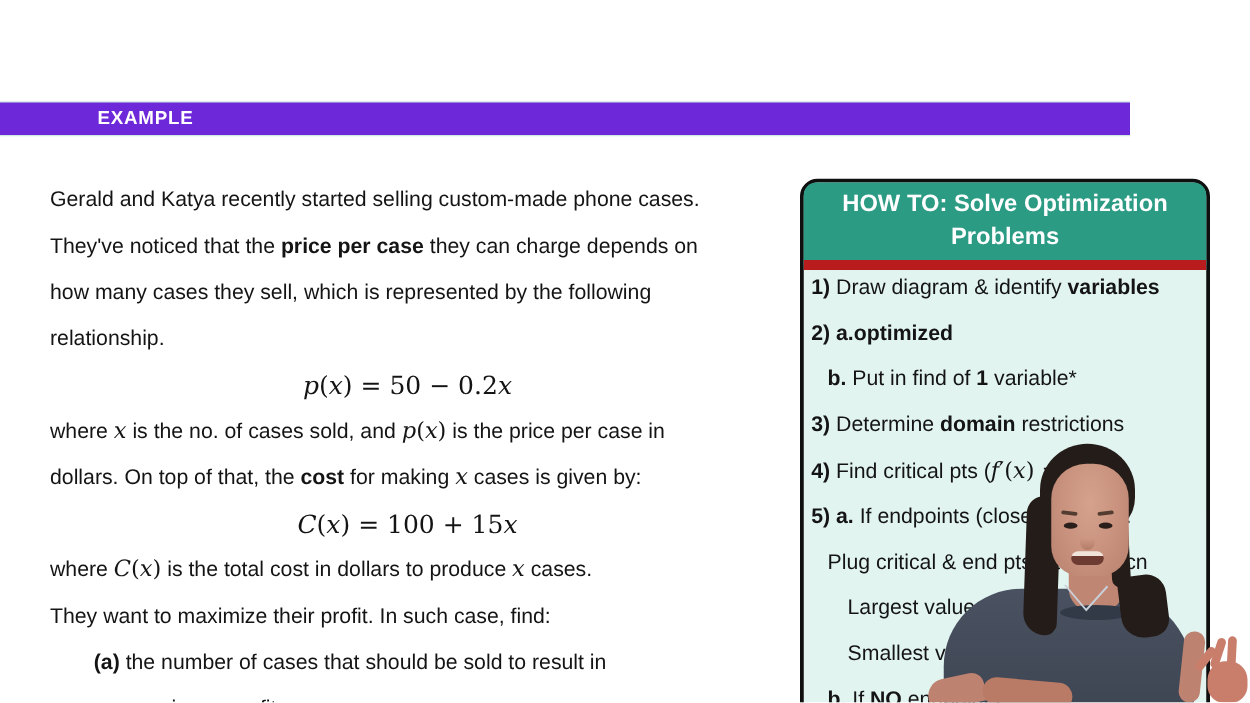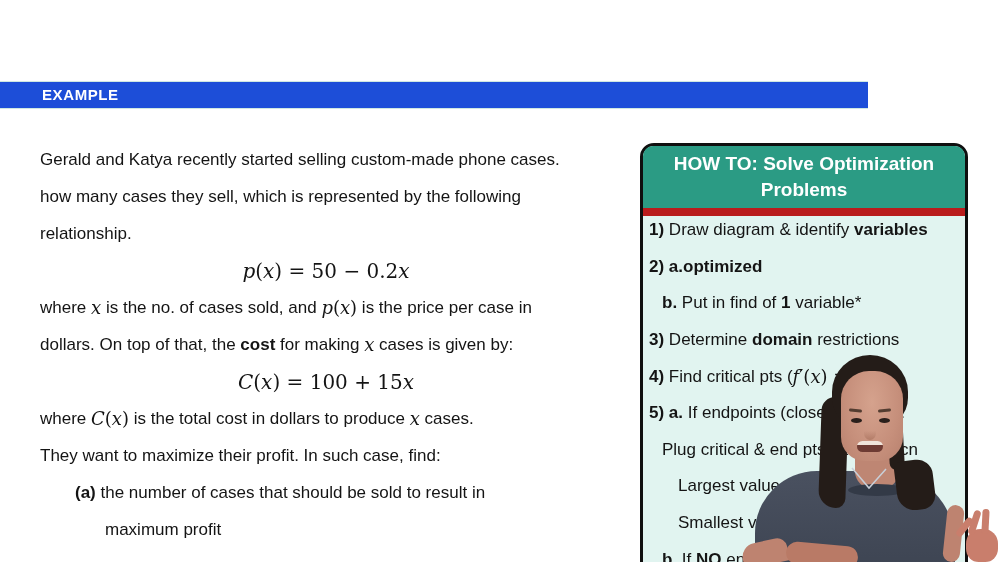--- a/index.html
+++ b/index.html
@@ -2,22 +2,22 @@
 <html><head>
 <meta charset="utf-8">
 <style>
   html,body{margin:0;padding:0;background:#ffffff;}
   .page{position:relative;width:1000px;height:562px;background:#ffffff;overflow:hidden;
         font-family:"Liberation Sans",sans-serif;color:#141414;}
 
   
   .lesson-title{position:absolute;left:29px;top:26px;font-size:19px;font-weight:bold;
         text-decoration:underline;letter-spacing:.2px;}
-  .banner{position:absolute;left:0;top:82px;width:868px;height:26px;background:#1d4ed8;
-        box-shadow:0 -1px 0 #cfe8e1,0 1px 0 #cfe8e1;}
+  .banner{position:absolute;left:0;top:82px;width:868px;height:26px;background:#6d28d9;
+        box-shadow:0 -1px 0 #cfe8e1,0 1px 0 #cfe8e1;padding-left:36px;}
   .banner-label{margin-left:42px;line-height:26px;color:#fff;font-weight:bold;
         font-size:15px;letter-spacing:.6px;}
 
   
   .problem{position:absolute;left:40px;top:141px;width:572px;}
   .pline{height:37px;display:flex;align-items:center;font-size:17px;white-space:pre;}
   .pline.center{justify-content:center;}
   .pline.ind1{padding-left:35px;}
   .pline.ind2{padding-left:65px;}
   .seg{white-space:pre;}
@@ -82,20 +82,21 @@
 
 <div class="page">
 
 
   <div class="banner">
     <div class="banner-label">EXAMPLE</div>
   </div>
 
   <div class="problem" id="problem-lines">
       <div class="pline"><span class="seg">Gerald and Katya recently started selling custom-made phone cases.</span></div>
+      <div class="pline"><span class="seg">They've noticed that the </span><span class="seg seg-b">price per case</span><span class="seg"> they can charge depends on</span></div>
       <div class="pline"><span class="seg">how many cases they sell, which is represented by the following</span></div>
       <div class="pline"><span class="seg">relationship.</span></div>
       <div class="pline center math"><span class="seg seg-m">p</span><span class="seg seg-f">(</span><span class="seg seg-m">x</span><span class="seg seg-f">) = 50 − 0.2</span><span class="seg seg-m">x</span></div>
       <div class="pline"><span class="seg">where </span><span class="seg seg-m">x</span><span class="seg"> is the no. of cases sold, and </span><span class="seg seg-m">p</span><span class="seg seg-f">(</span><span class="seg seg-m">x</span><span class="seg seg-f">)</span><span class="seg"> is the price per case in</span></div>
       <div class="pline"><span class="seg">dollars. On top of that, the </span><span class="seg seg-b">cost</span><span class="seg"> for making </span><span class="seg seg-m">x</span><span class="seg"> cases is given by:</span></div>
       <div class="pline center math"><span class="seg seg-m">C</span><span class="seg seg-f">(</span><span class="seg seg-m">x</span><span class="seg seg-f">) = 100 + 15</span><span class="seg seg-m">x</span></div>
       <div class="pline"><span class="seg">where </span><span class="seg seg-m">C</span><span class="seg seg-f">(</span><span class="seg seg-m">x</span><span class="seg seg-f">)</span><span class="seg"> is the total cost in dollars to produce </span><span class="seg seg-m">x</span><span class="seg"> cases.</span></div>
       <div class="pline"><span class="seg">They want to maximize their profit. In such case, find:</span></div>
       <div class="pline ind1"><span class="seg seg-b">(a)</span><span class="seg"> the number of cases that should be sold to result in</span></div>
       <div class="pline ind2"><span class="seg">maximum profit</span></div>

